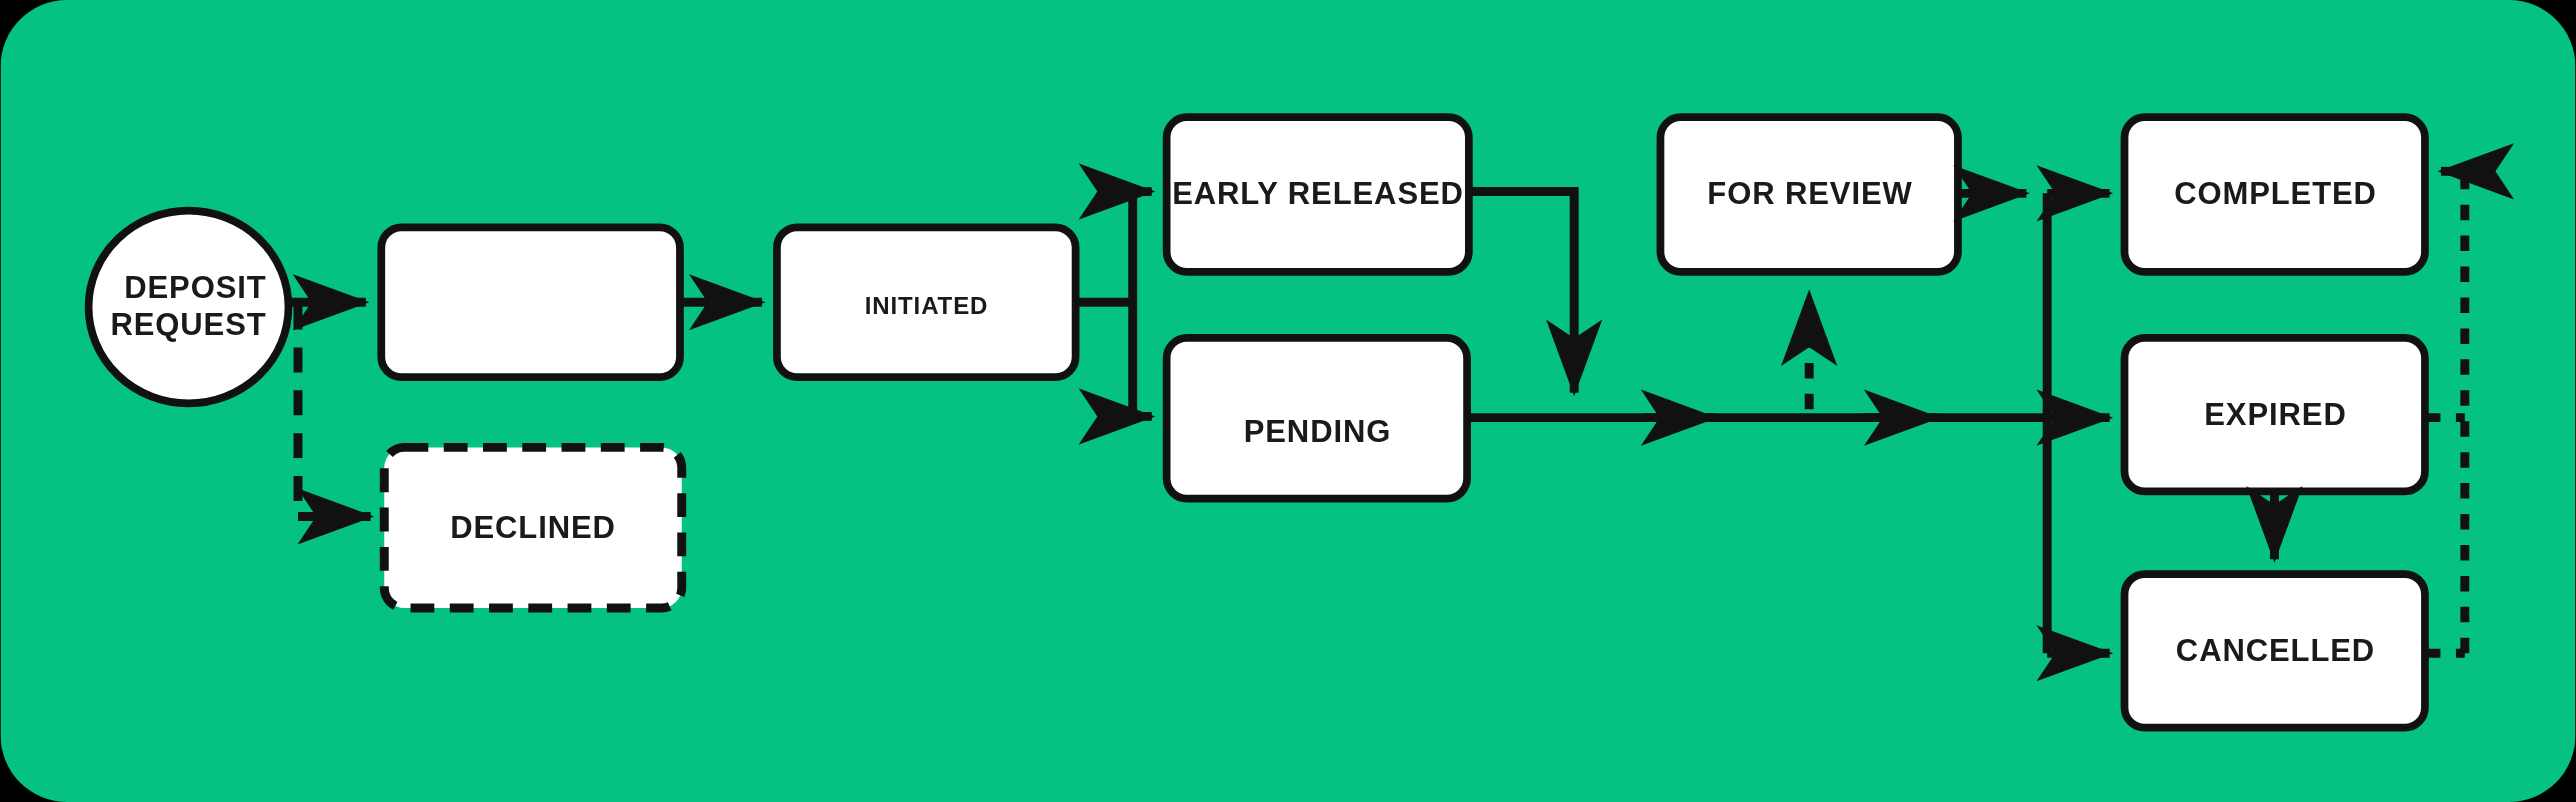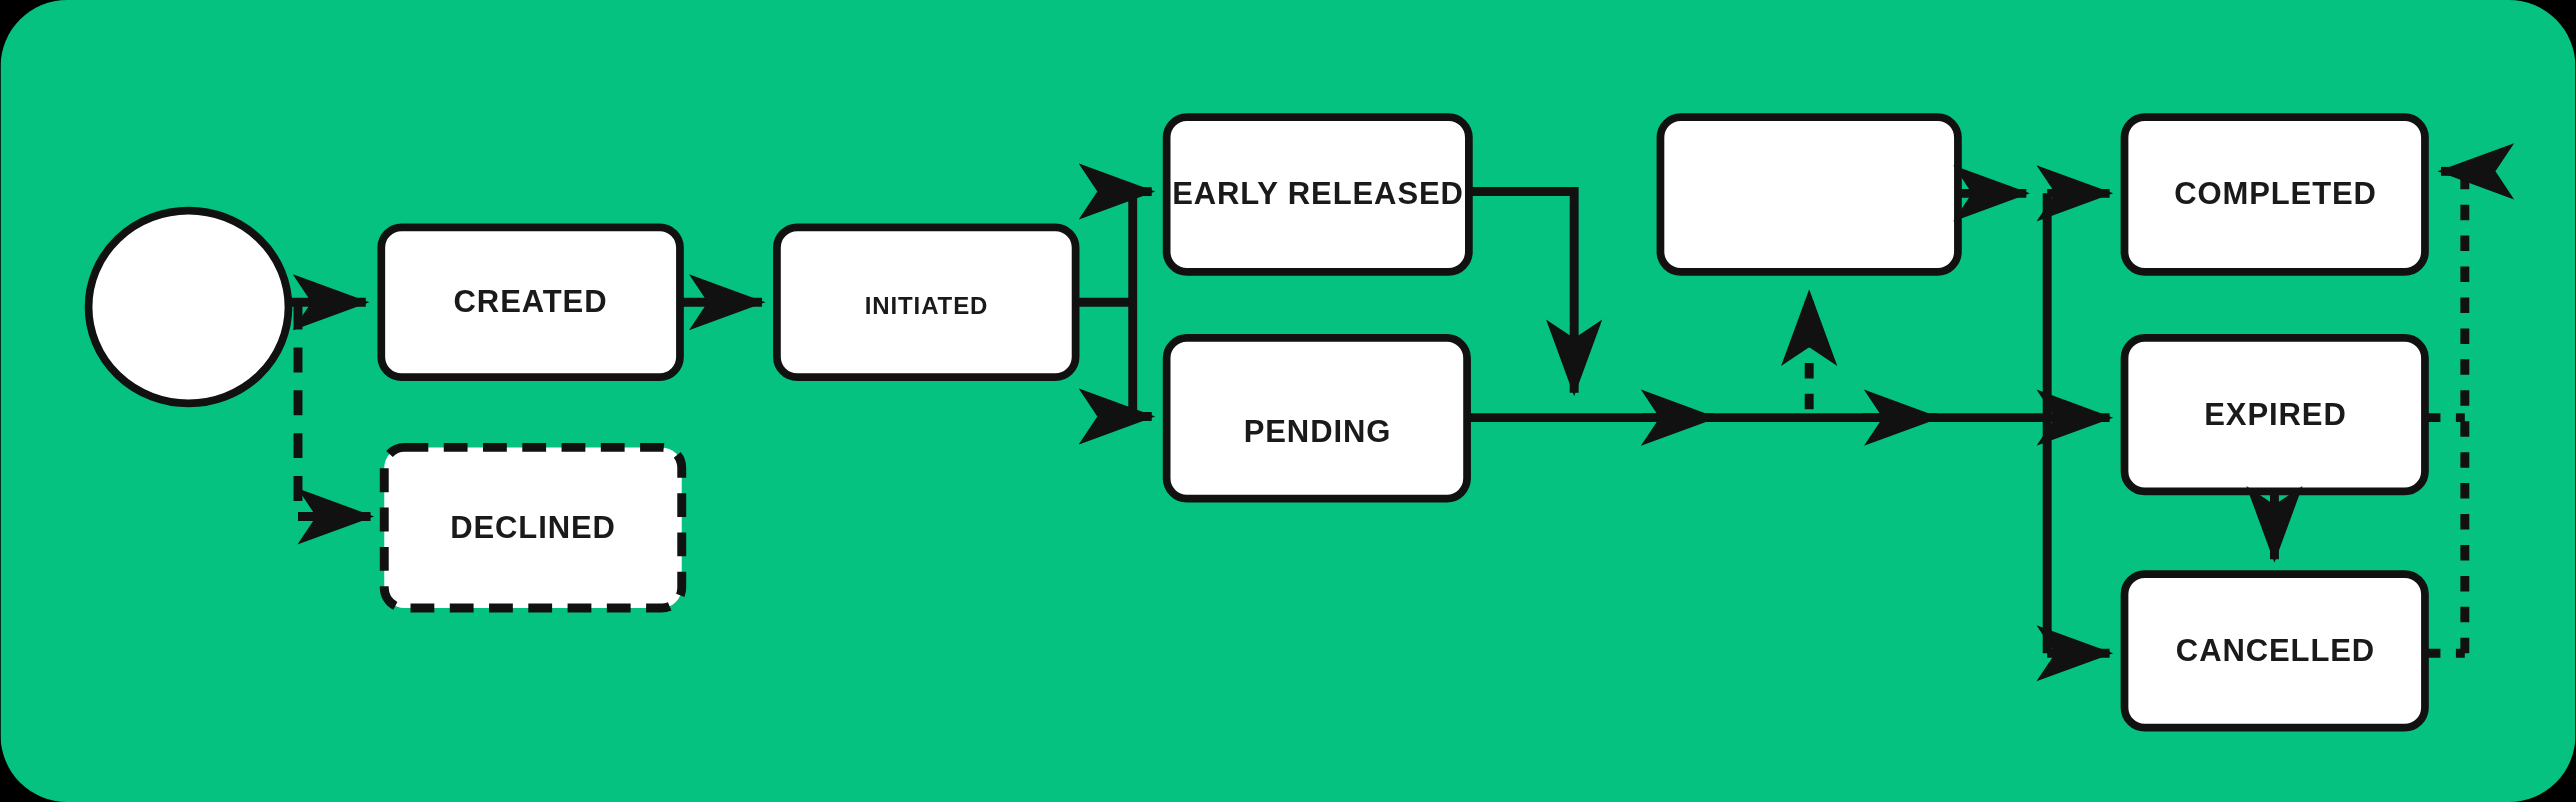--- a/index.html
+++ b/index.html
@@ -118,31 +118,33 @@
       <path d="M 4075 702 L 4142 702" stroke-dasharray="26 26"></path>
 
       <path d="M 4075 1098 L 4142 1098" stroke-dasharray="26 26"></path>
 
       <path d="M 4142 1098 L 4142 288" stroke-dasharray="26 26"></path>
 
       <path d="M 4142 288 L 4102 288" marker-end="url(#arrow)"></path>
     </g>
   </svg>
 
+  <div class="node-label" style="left:85px; top:207px; width:207px; height:200px; font-size:31px;">DEPOSIT
+REQUEST</div>
 
-  <div class="node-label" style="left:381px; top:227px; width:299px; height:150px; font-size:31px;">CREATED</div>
 
   <div class="node-label" style="left:384px; top:448px; width:298px; height:161px; font-size:31px;">DECLINED</div>
 
   <div class="node-label" style="left:777px; top:231px; width:299px; height:150px; font-size:24px;">INITIATED</div>
 
   <div class="node-label" style="left:1167px; top:117px; width:302px; height:155px; font-size:31px;">EARLY RELEASED</div>
 
   <div class="node-label" style="left:1167px; top:352px; width:301px; height:161px; font-size:31px;">PENDING</div>
 
+  <div class="node-label" style="left:1661px; top:117px; width:298px; height:155px; font-size:31px;">FOR REVIEW</div>
 
   <div class="node-label" style="left:2125px; top:117px; width:301px; height:155px; font-size:31px;">COMPLETED</div>
 
   <div class="node-label" style="left:2125px; top:338px; width:301px; height:154px; font-size:31px;">EXPIRED</div>
 
   <div class="node-label" style="left:2125px; top:574px; width:301px; height:154px; font-size:31px;">CANCELLED</div>
 
 </div>
 
 

